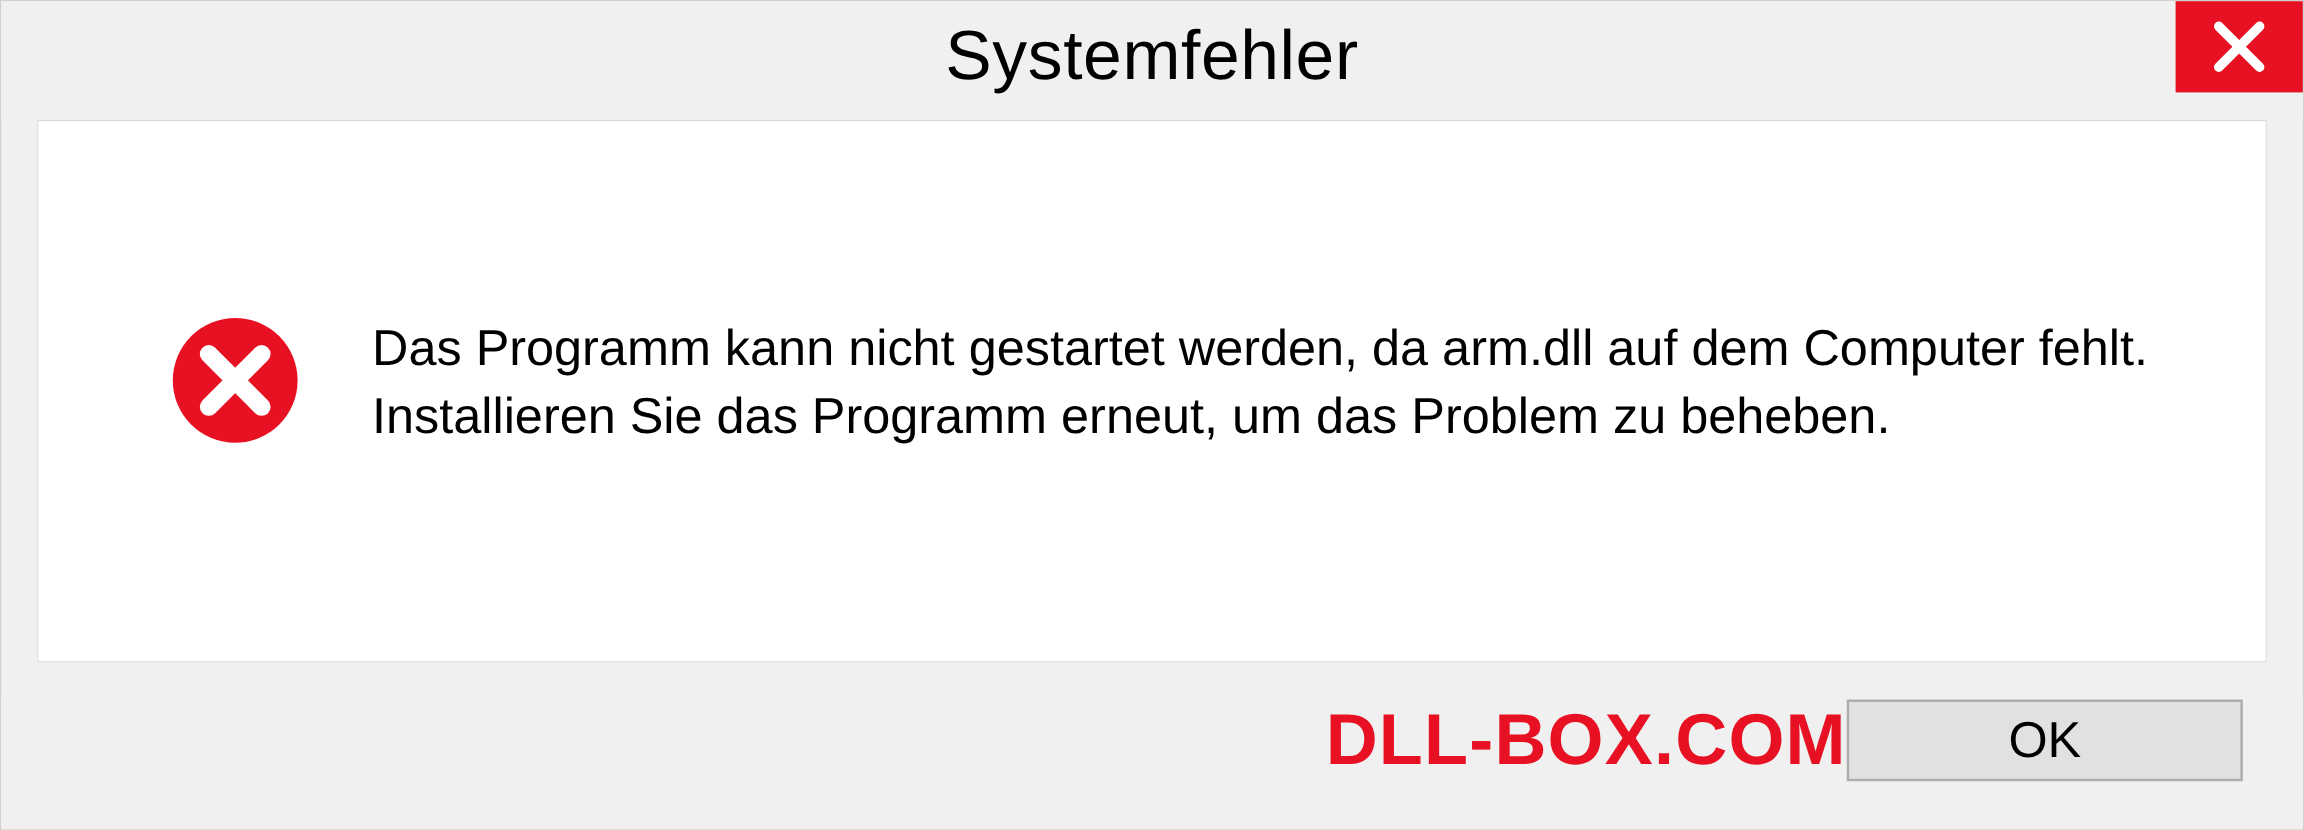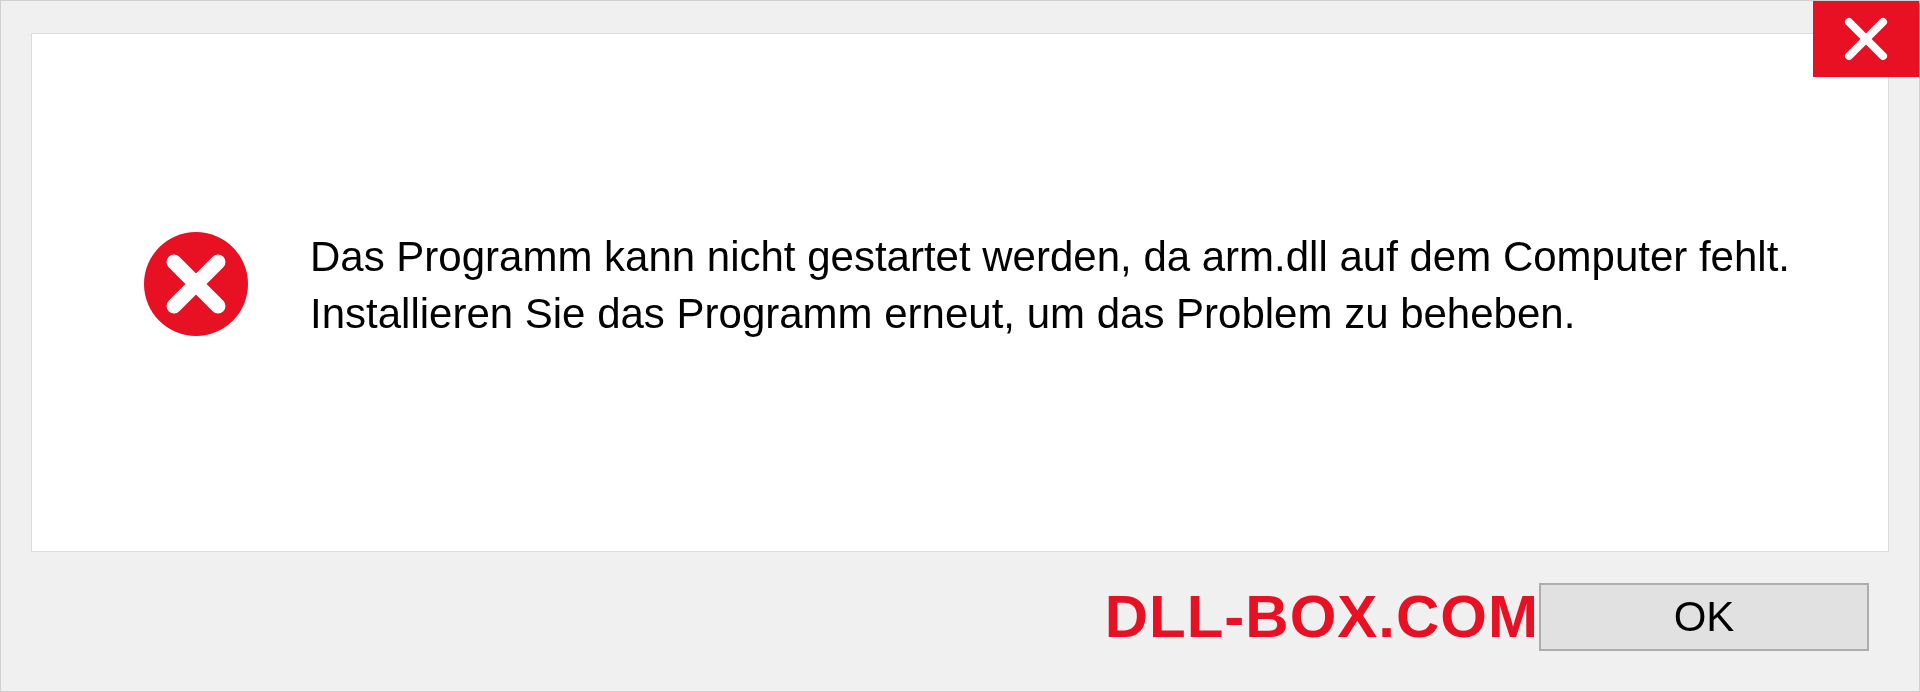--- a/index.html
+++ b/index.html
@@ -102,20 +102,21 @@
       justify-content: center;
       cursor: pointer;
       font-family: inherit;
     }
   </style>
 </head>
 <body>
 
 <div class="dialog">
   <div class="titlebar">
+    <div class="title">Systemfehler</div>
     <div class="close-btn">
       <svg viewBox="0 0 46 46">
         <line x1="6" y1="6" x2="40" y2="40" stroke="#ffffff" stroke-width="8" stroke-linecap="round"></line>
         <line x1="40" y1="6" x2="6" y2="40" stroke="#ffffff" stroke-width="8" stroke-linecap="round"></line>
       </svg>
     </div>
   </div>
 
   <div class="content-area">
     <div class="error-icon-wrap">

